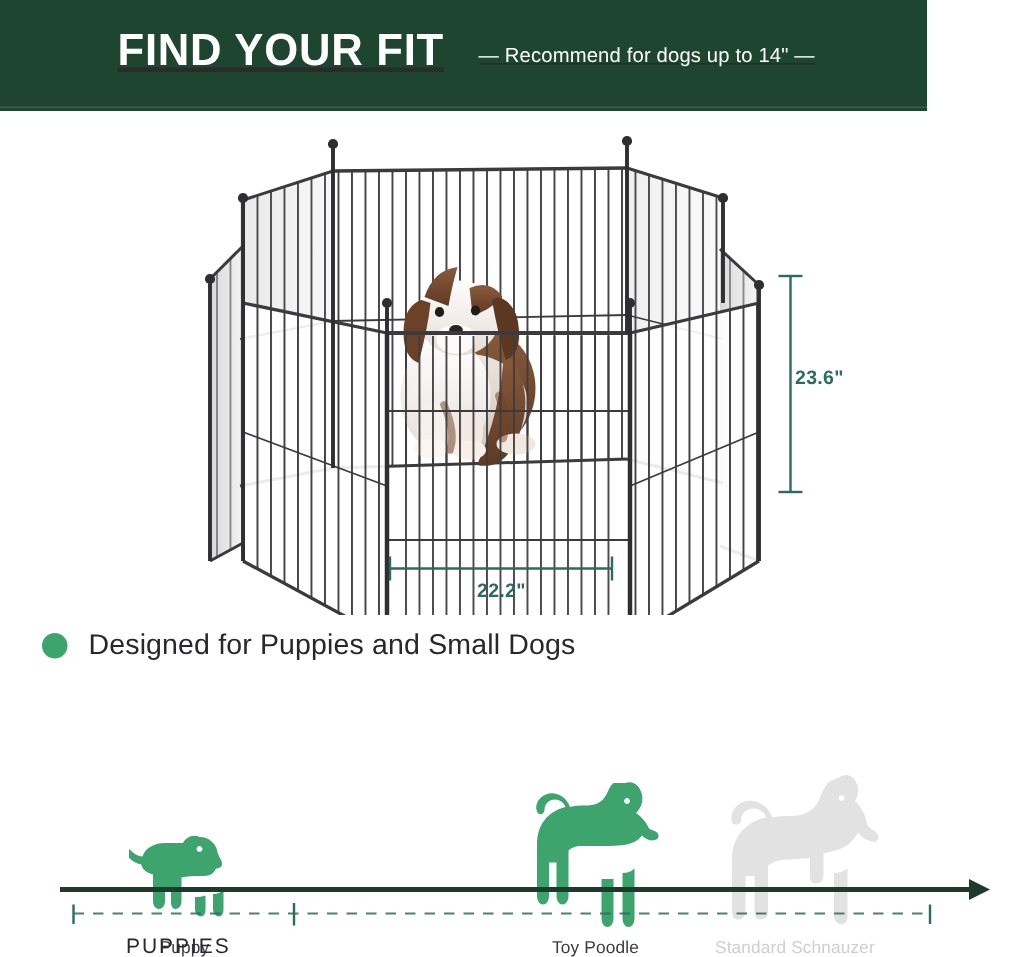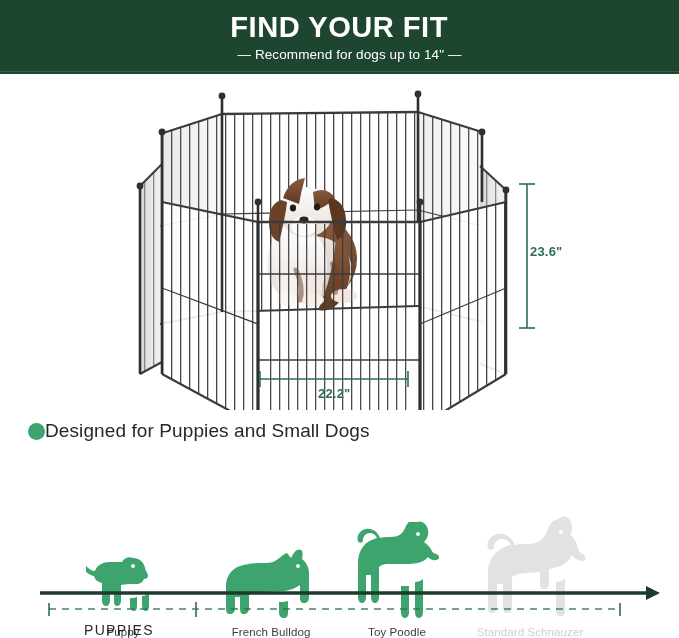--- a/index.html
+++ b/index.html
@@ -13,28 +13,29 @@
     font-family: "Liberation Sans", sans-serif;
     position: relative;
     overflow: hidden;
     color: #2b2b2b;
   }
 
   
   .banner {
     position: absolute;
     left: 0; top: 0;
-    width: 679px;
+    width: 618px;
     height: 74px;
     background: #1e452f;
     box-sizing: border-box;
     display: flex;
-    flex-direction: column;
+    flex-direction: row;
     align-items: center;
     justify-content: center;
+    text-decoration: underline;
   }
   .banner-title {
     color: #ffffff;
     font-size: 30px;
     font-weight: 700;
     letter-spacing: 0.5px;
     line-height: 1;
     margin: 0 0 6px 0;
     font-family: "Liberation Sans", sans-serif;
     transform: scaleX(0.97);
@@ -75,21 +76,22 @@
   }
   #dim-v-label { left: 530px; top: 170px; }
   #dim-h-label { left: 318px; top: 312px; }
 
   
   .feature-row {
     position: absolute;
     left: 28px;
     top: 421px;
     display: flex;
-    align-items: flex-end;
+    align-items: center;
+    gap: 14px;
   }
   .bullet-dot {
     width: 17px;
     height: 17px;
     border-radius: 50%;
     background: #3da46e;
     flex: 0 0 auto;
   }
   .feature-text {
     font-size: 19px;
@@ -321,28 +323,20 @@
 
   <div class="dog-col" id="dog-col-0">
     <div class="dog-art">
       <svg width="74" height="72" viewBox="0 0 74 72">
         <path fill="#3da46e" d="M47 10c6 0 11 4 12 10 1 4 3 5 3 8 0 2-2 3-4 3-1 3-4 5-8 5l-2 0c-5 0-9 0-13 1l0 16c0 3-2 5-4 5s-3-2-3-5l0-8-4 0 0 8c0 3-2 5-4 5s-4-2-4-5l0-18c-4-1-7-3-8-7-3 0-8-3-11-8-1-2 1-4 3-2 3 3 6 5 9 5 2-6 8-9 15-9l12 0c2-4 7-6 11-4z M47 16c-1 0-2 1-2 2s1 2 2 2 2-1 2-2-1-2-2-2z M44 50l0 8c0 3 2 5 4 5s3-2 3-5l0-9c-2 1-5 1-7 1z M56 48l0 10c0 3 2 5 4 5s3-2 3-5l0-13c-2 2-4 3-7 3z"></path>
       </svg>
     </div>
     <div class="dog-name">Puppy</div>
   </div>
 
-  <div class="dog-col" id="dog-col-1">
-    <div class="dog-art">
-      <svg width="104" height="76" viewBox="0 0 104 76">
-        <path fill="#3da46e" d="M72 14c3-7 7-10 10-8 2 1 2 5 1 9 4 3 7 8 7 14l0 24c0 4-2 6-5 6s-4-2-4-6l0-12c-4 3-9 5-15 6l-24 1c-5 0-9 1-12 3l0 13c0 4-2 6-5 6s-4-2-4-6l0-11-5 0 0 11c0 4-2 6-5 6s-4-2-4-6l0-22c0-9 5-17 14-20 6-2 13-3 21-3 6 0 11 0 14-2 4-2 8-7 12-8z M79 20c-1 0-2 1-2 2s1 2 2 2 2-1 2-2-1-2-2-2z M60 58l0 10c0 4 2 6 5 6s4-2 4-6l0-11c-3 1-6 1-9 1z"></path>
-      </svg>
-    </div>
-    <div class="dog-name">French Bulldog</div>
-  </div>
 
   <div class="dog-col" id="dog-col-2">
     <div class="dog-art">
       <svg width="92" height="104" viewBox="0 0 92 104">
         <path fill="#3da46e" d="M66 6c5-2 10 2 11 8 1 5-1 9-4 12 3 2 6 5 8 9 1 3 4 2 6 4 2 2 1 5-2 5-3 1-6-1-8-3-2 3-6 5-10 6-5 1-11 1-17 1l-14 0c-3 0-6 1-8 3l0 30c0 4-2 6-4 6s-4-2-4-6l0-22-5 0 0 22c0 4-2 6-4 6s-4-2-4-6l0-34c0-13 7-22 19-25-1-3-4-5-7-5-4 0-7 3-7 7 0 3-4 4-5 1-2-5 2-11 8-12 6-1 12 3 14 9 3-1 6-1 10-1 5 0 9-1 12-4 3-3 4-9 7-11z M67 16c-1 0-2 1-2 2s1 2 2 2 2-1 2-2-1-2-2-2z M50 70l0 26c0 4 2 6 4 6s4-2 4-6l0-26c-3 0-6 0-8 0z M64 66l0 30c0 4 2 6 4 6s4-2 4-6l0-33c-2 2-5 3-8 3z"></path>
       </svg>
     </div>
     <div class="dog-name">Toy Poodle</div>
   </div>
 

